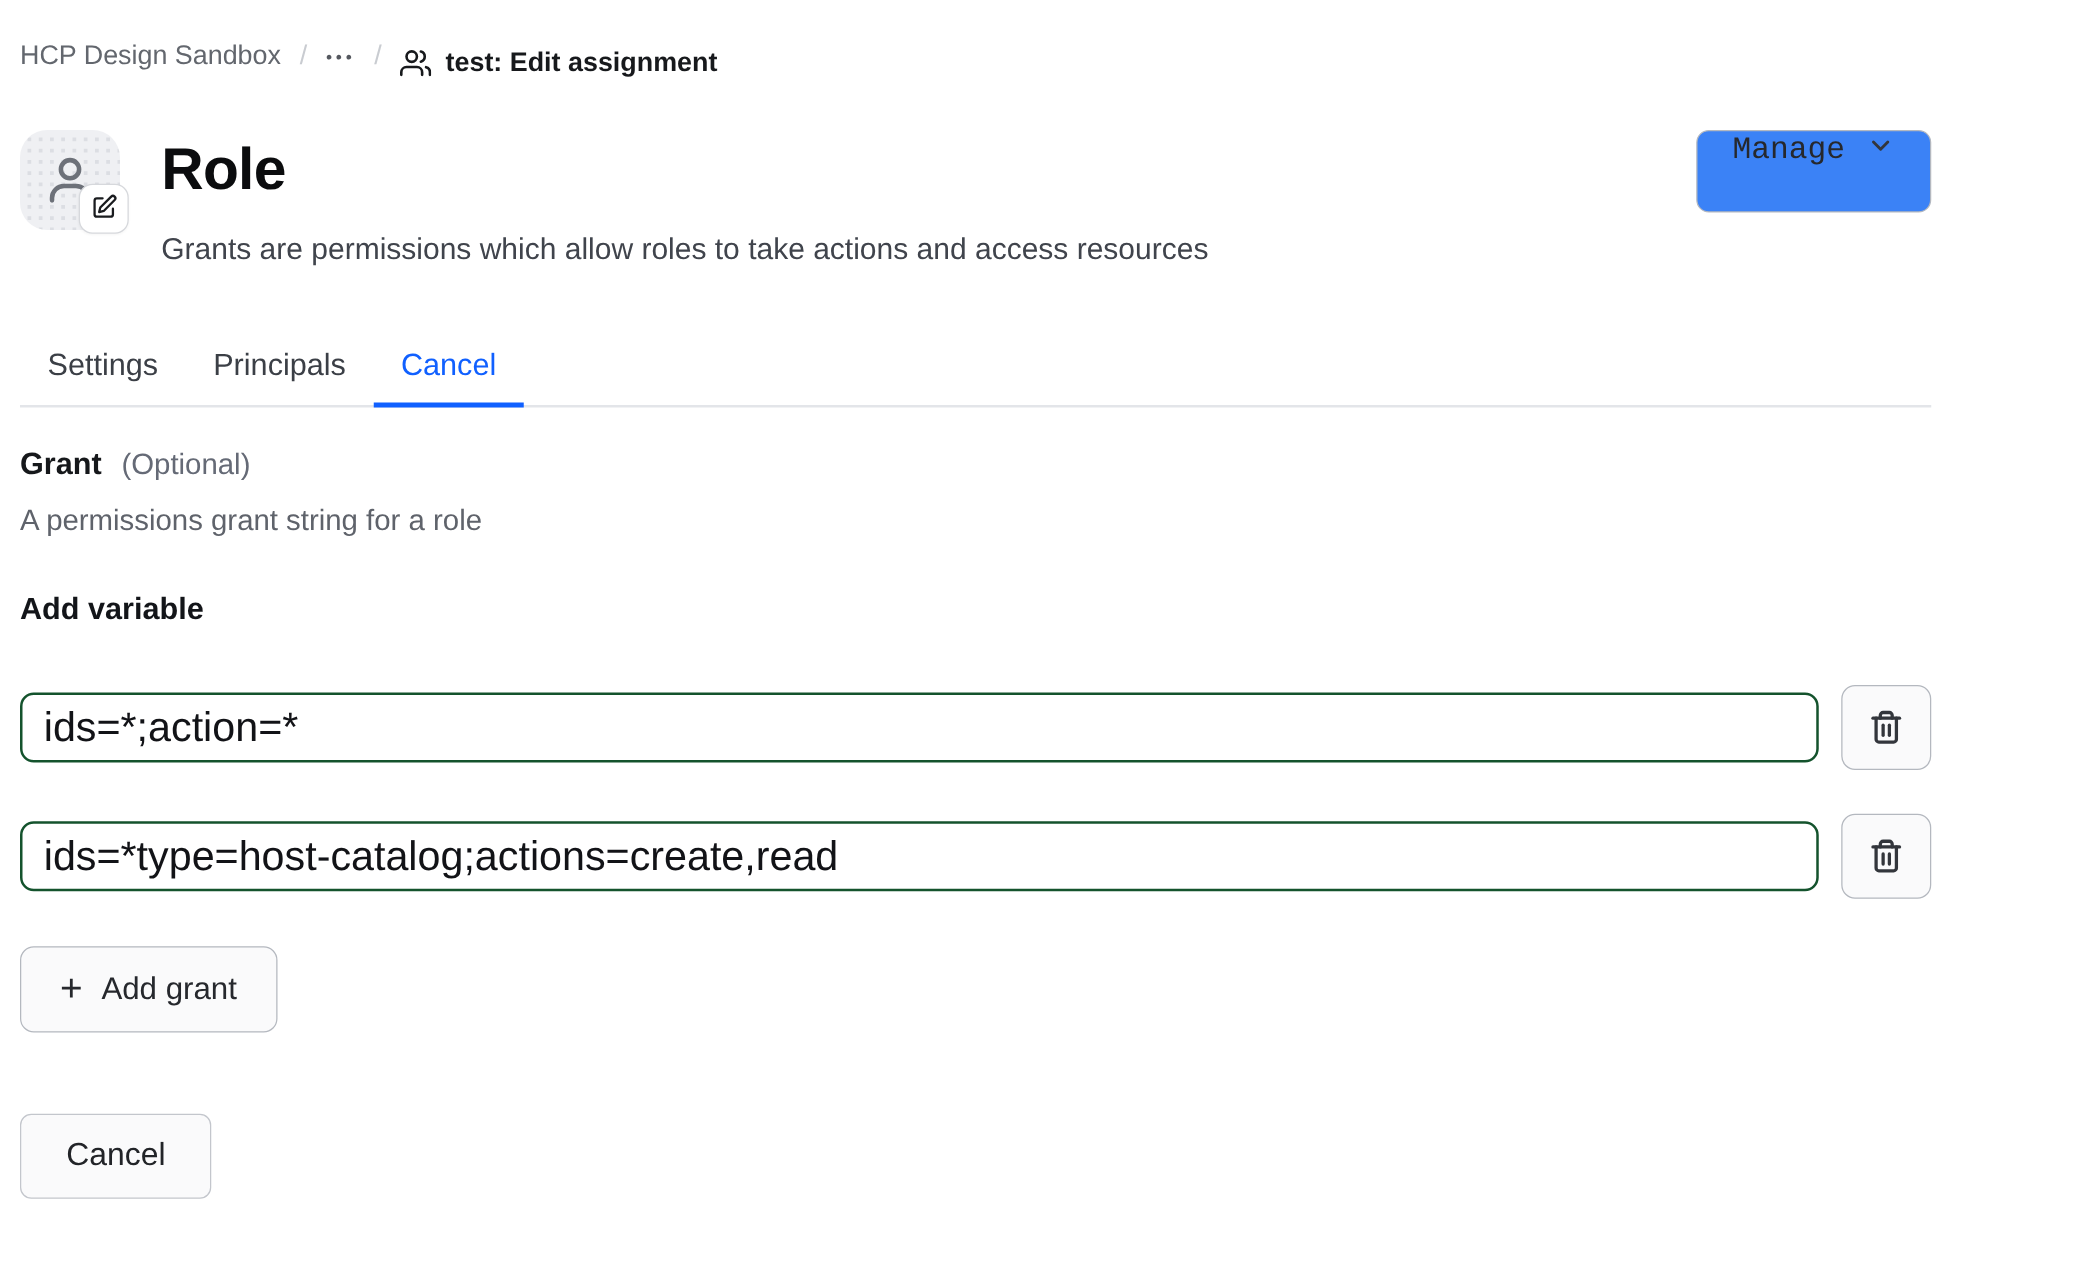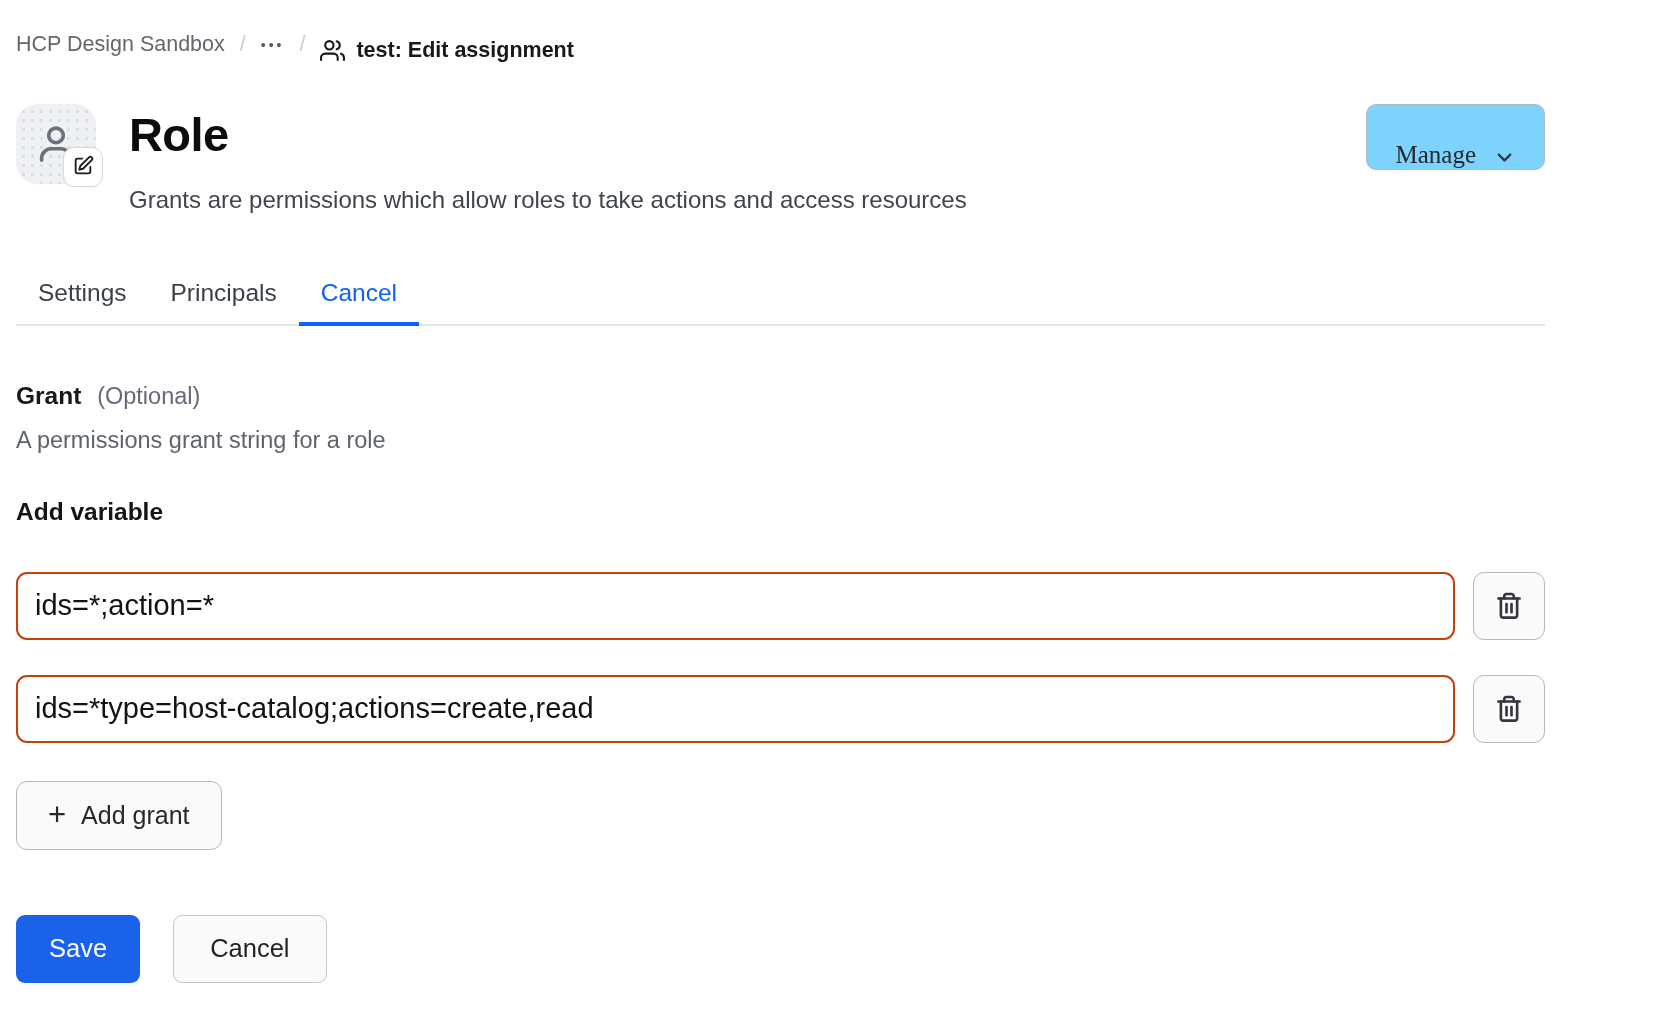--- a/index.html
+++ b/index.html
@@ -35,49 +35,49 @@
     width:40px; height:40px; padding:0;
     border-radius:11px; background:#ffffff; border:1.5px solid #d6d8dc;
     display:flex; align-items:center; justify-content:center;
     cursor:pointer; color:#1a1c1f; box-shadow:0 1px 2px rgba(0,0,0,0.04);
   }
   .title-block { min-width:0; }
   .title-block h1 { margin:0; font-size:47px; line-height:1.3; font-weight:700; color:#0b0c0e; letter-spacing:-0.6px; }
   .subtitle { margin:21px 0 0; font-size:24px; color:#40444c; line-height:1.2; }
   .manage-btn {
     margin-left:auto; height:66px; padding:0 28px;
-    background:#7dd3fc; border:1.5px solid #b4b8bf; border-radius:10px;
-    font-family:Liberation Serif, serif; font-size:25px; font-weight:500; color:#26282d;
-    display:flex; align-items:flex-end; gap:17px; cursor:pointer;
+    background:#3b82f6; border:1.5px solid #b4b8bf; border-radius:10px;
+    font-family:Liberation Mono, monospace; font-size:25px; font-weight:500; color:#26282d;
+    display:flex; align-items:flex-start; gap:17px; cursor:pointer;
   }
   .manage-btn svg { display:block; color:#33363c; }
 
   
   .tabs { margin-top:64px; display:flex; border-bottom:2px solid #e3e5e9; align-items:flex-end; }
   .tab {
     padding:0 22px 15px; margin-bottom:-2px;
     font-size:24.5px; font-weight:500; color:#3b3f46;
     border-bottom:4px solid transparent; cursor:pointer; white-space:nowrap;
   }
   .tab.active { color:#1060ff; border-bottom-color:#1060ff; }
 
   
-  .field-label { margin-top:56px; font-size:24.5px; }
+  .field-label { margin-top:32px; font-size:24.5px; }
   .field-label .lbl { font-weight:700; color:#16181b; }
   .field-label .opt { color:#656a76; margin-left:9px; font-weight:400; font-size:23.5px; }
   .helper { margin:17px 0 0; font-size:23.5px; color:#5f636b; }
   .add-variable { margin-top:44px; font-size:24.5px; font-weight:700; color:#131519; }
 
   .grant-row { display:flex; align-items:center; gap:18px; }
   .grant-row.first { margin-top:46px; }
   .grant-row + .grant-row { margin-top:35px; }
   .grant-input {
-    flex:1 1 auto; height:68px; min-width:0;
-    border:2px solid #c2410c; border-radius:11px;
-    padding:0 17px; font-family:inherit; font-size:29px; color:#121317;
+    flex:1 1 auto; height:56px; min-width:0;
+    border:2px solid #14532d; border-radius:11px;
+    padding:0 17px; font-family:inherit; font-size:33px; color:#121317;
     background:#ffffff; outline:none;
   }
   .icon-btn {
     flex:0 0 72px; width:72px; height:68px;
     border:1.5px solid #b4b8bf; border-radius:11px; background:#fafafb;
     display:flex; align-items:center; justify-content:center;
     cursor:pointer; color:#33363c; padding:0;
   }
   .icon-btn svg { display:block; }
 
@@ -201,17 +201,16 @@
       </button>
     </div>
 
     <button class="add-grant-btn">
       <span class="plus">+</span>
       <span>Add grant</span>
     </button>
   </section>
 
   <div class="actions">
-    <button class="save-btn">Save</button>
     <button class="cancel-btn">Cancel</button>
   </div>
 
 </div>
 
 </body></html>

